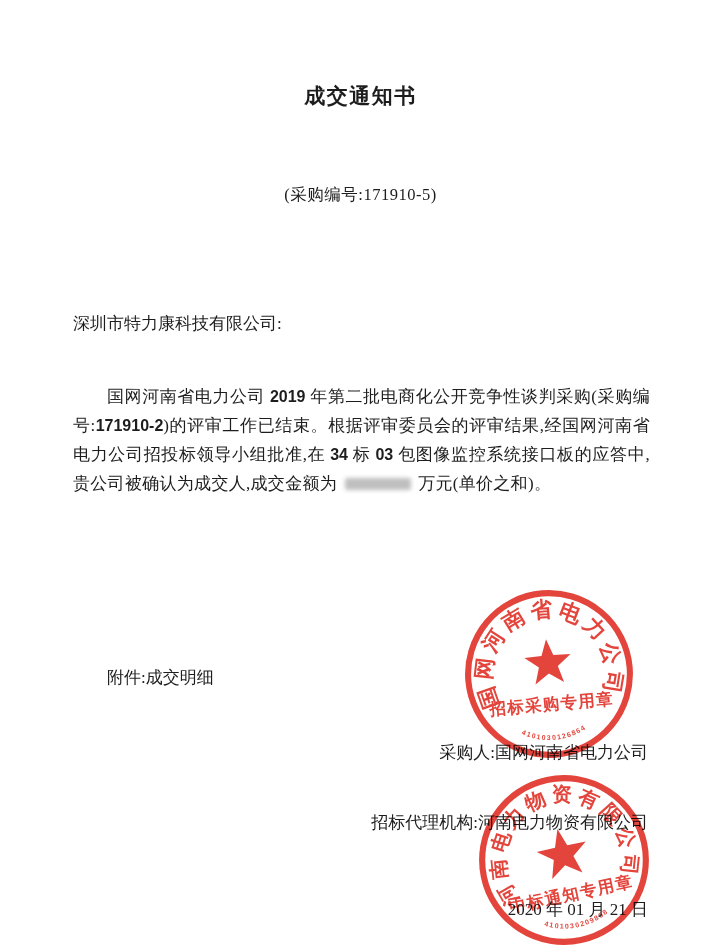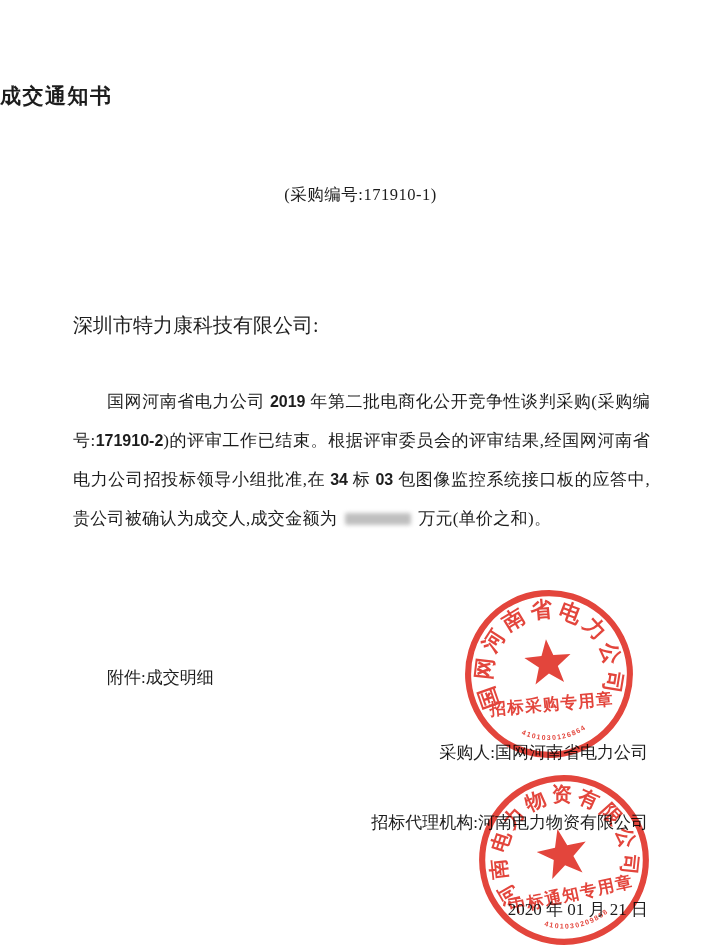--- a/index.html
+++ b/index.html
@@ -3,32 +3,32 @@
 <meta charset="utf-8">
 <style>
   html,body { margin:0; padding:0; background:#888; }
   .page {
     position:relative; width:721px; height:946px; margin:0 auto;
     background:#ffffff; overflow:hidden;
     font-family:"Liberation Serif","DejaVu Serif",serif;
     color:#1d1d1d;
   }
   .title {
-    position:absolute; top:82px; left:0; right:0; 
+    position:absolute; top:82px; left:0; right:0; text-align:center;
     font-family:"Liberation Sans","DejaVu Sans",sans-serif;
     font-weight:bold; font-size:21px; letter-spacing:1.5px;
   }
   .note {
     position:absolute; top:184px; left:0; right:0; text-align:center;
     font-size:16.5px; letter-spacing:0.5px;
   }
-  .addressee { position:absolute; top:312px; left:73px; font-size:20px; }
+  .addressee { position:absolute; top:312px; left:73px; font-size:17px; }
   .para {
     position:absolute; left:73px; width:577px;
-    font-size:17px; line-height:39px; text-align:justify;
+    font-size:17px; line-height:29px; text-align:justify;
     text-indent:34px; letter-spacing:0.3px;
   }
   .p1 { top:382px; }
   .p2 { top:529px; }
   .latin {
     font-family:"Liberation Sans","DejaVu Sans",sans-serif;
     font-weight:600; font-size:16px; letter-spacing:0;
   }
   .redacted {
     display:inline-block; width:66px; height:12px; background:#bfbfbf;
@@ -57,21 +57,21 @@
     font-weight:bold; font-size:8px; letter-spacing:1.6px; fill:currentColor;
   }
 </style>
 </head>
 <body>
 
 <div class="page" style="background: rgb(255, 255, 255); color: rgb(29, 29, 29);">
 
   <div class="title">成交通知书</div>
 
-  <div class="note">(采购编号:171910-1)</div>
+  <div class="note">(采购编号:171910-5)</div>
 
   <div class="addressee">深圳市特力康科技有限公司:</div>
 
   <div class="para p1"><span class="">国网河南省电力公司 </span><span class="latin">2019</span><span class=""> 年第二批电商化公开竞争性谈判采购(采购编号:</span><span class="latin">171910-2</span><span class="">)的评审工作已结束。根据评审委员会的评审结果,经国网河南省电力公司招投标领导小组批准,在 </span><span class="latin">34</span><span class=""> 标 </span><span class="latin">03</span><span class=""> 包图像监控系统接口板的应答中,贵公司被确认为成交人,成交金额为 </span><span class="redacted"></span><span class=""> 万元(单价之和)。</span></div>
 
 
   <div class="attachment">附件:成交明细</div>
 
   <div class="sig purchaser">采购人:国网河南省电力公司</div>
 

